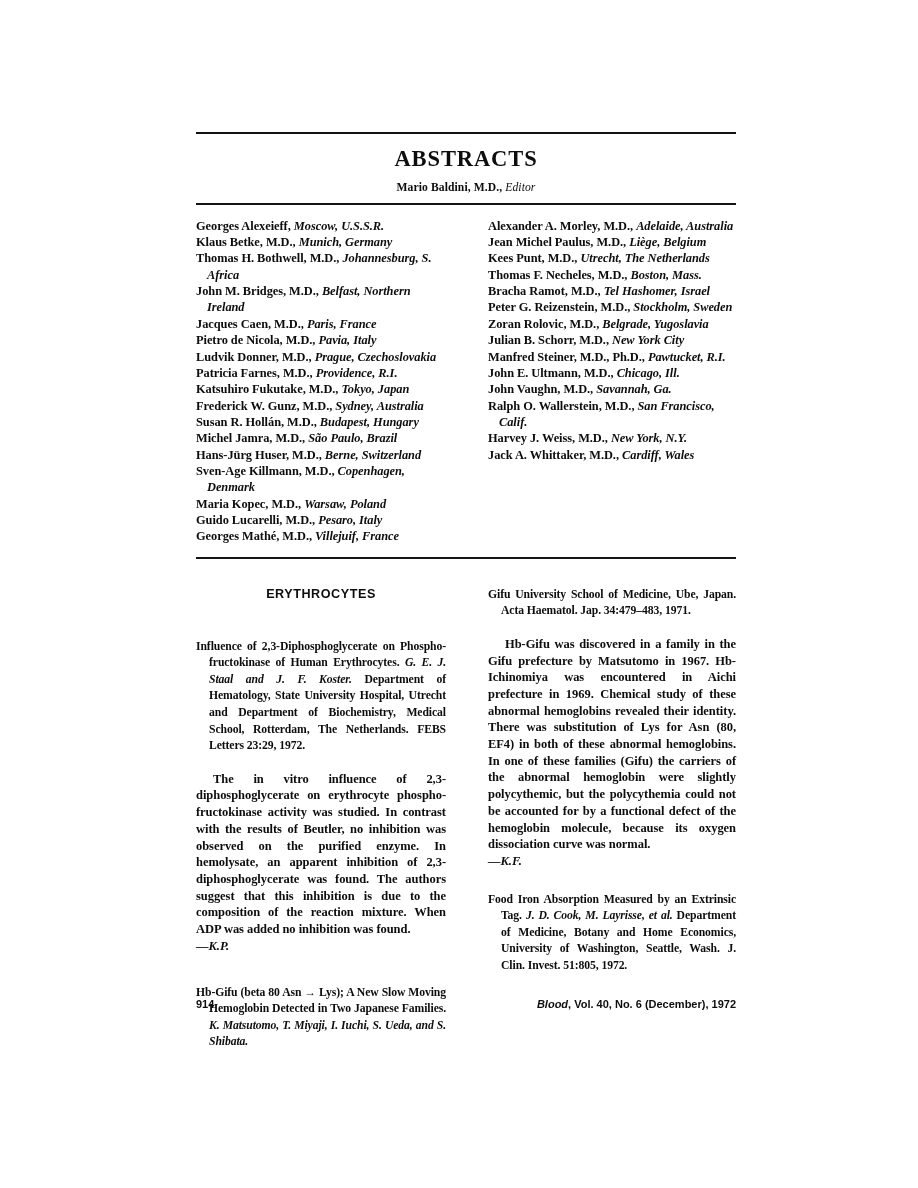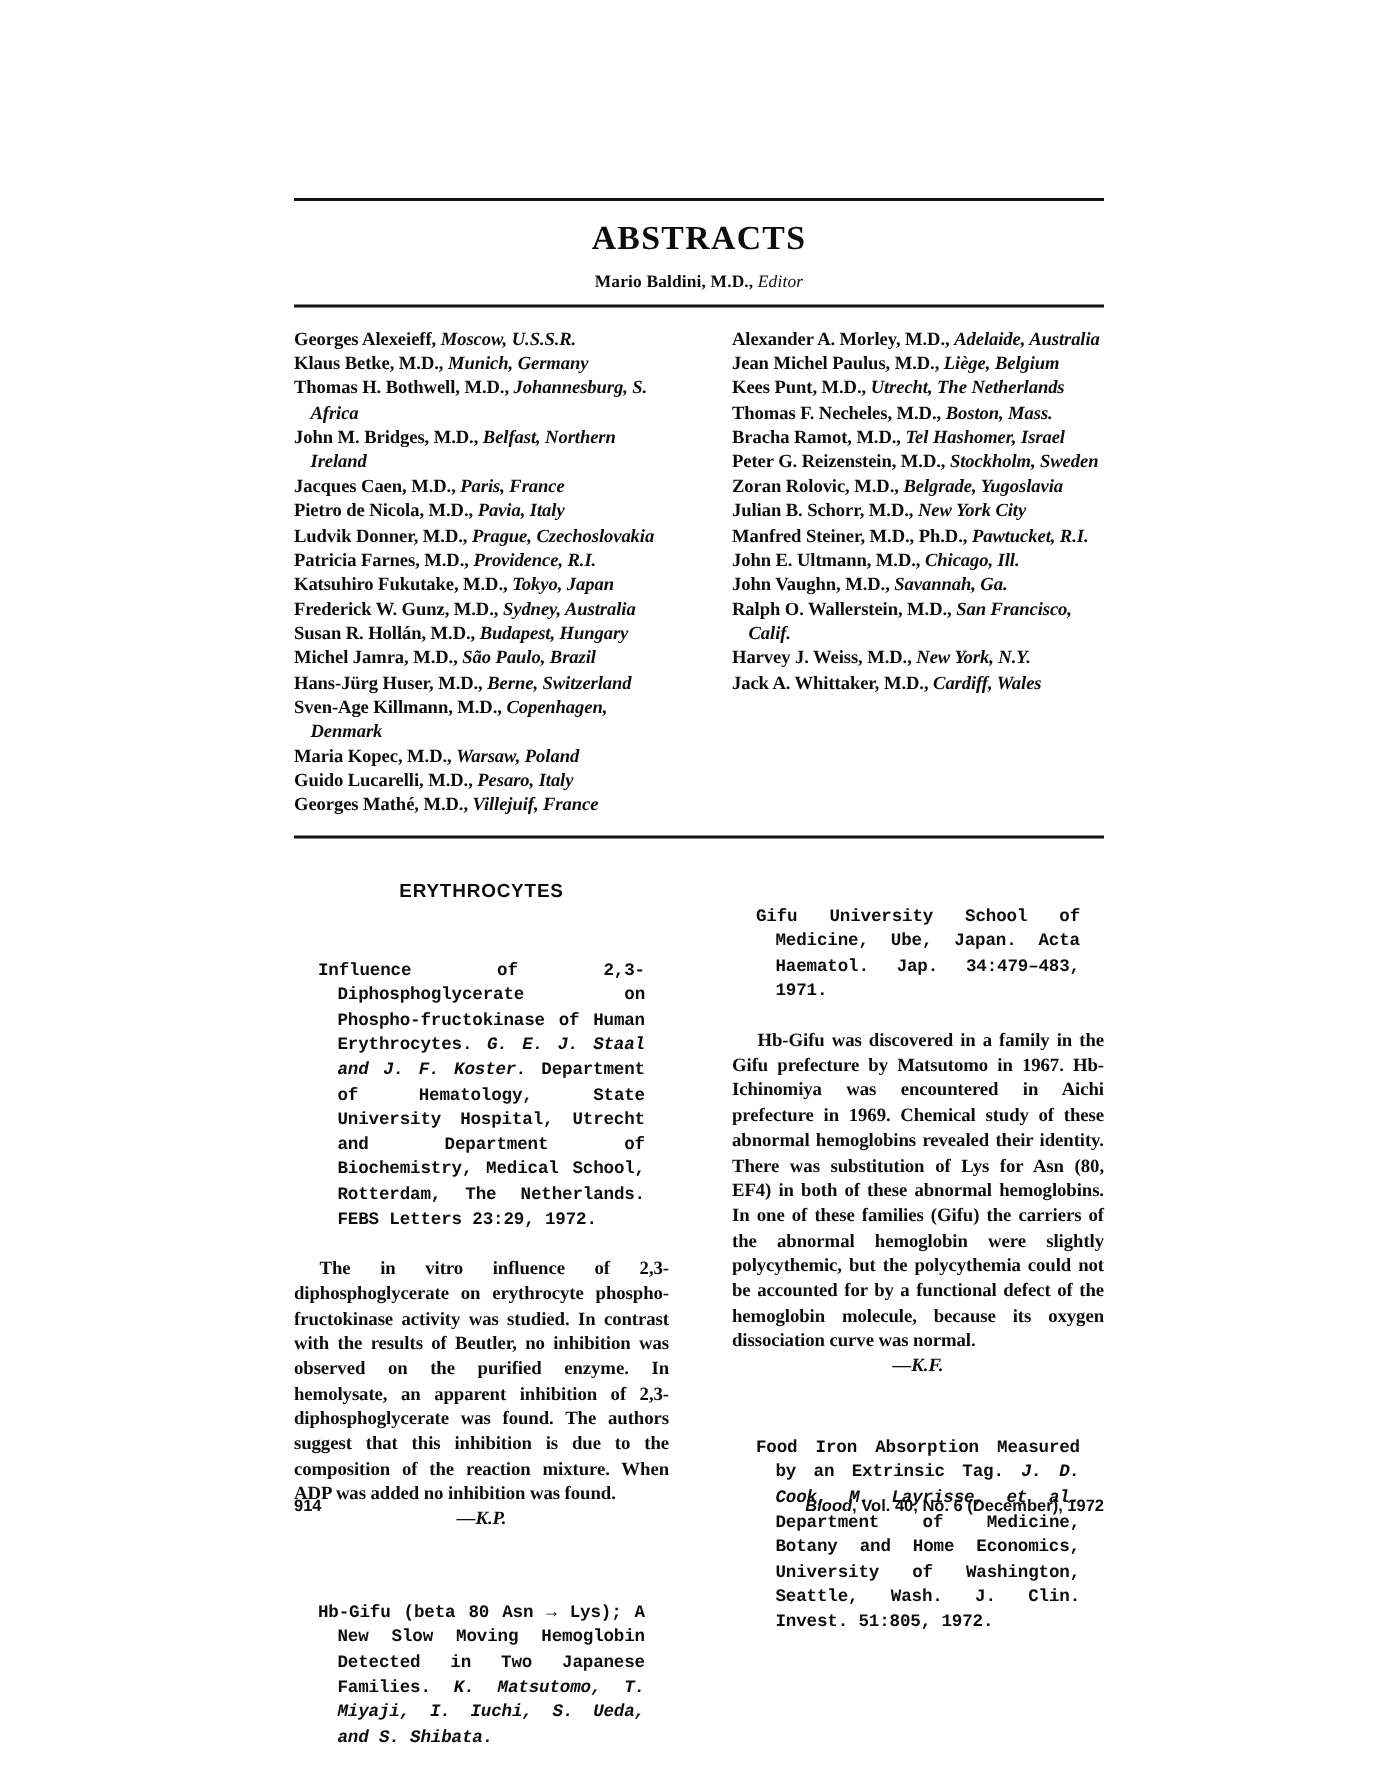--- a/index.html
+++ b/index.html
@@ -109,26 +109,26 @@
   .section-heading {
     font-family: "Liberation Sans", sans-serif;
     font-weight: bold;
     font-size: 12.6px;
     letter-spacing: 0.55px;
     text-align: center;
     margin: 0 0 38px 0;
   }
 
   .abs-title {
-    font-family: Liberation Mono, monospace;
+    font-family: Liberation Serif, serif;
     font-weight: bold;
     font-size: 11.7px;
     line-height: 16.6px;
     text-align: justify;
-    margin: 16px;
+    margin: 0;
     padding-left: 13px;
     text-indent: -13px;
     letter-spacing: -0.1px;
   }
   .abs-title .ital {
     font-style: italic;
     font-weight: bold;
   }
 
   .abs-body {
@@ -140,21 +140,21 @@
     text-indent: 17px;
     margin: 16px 0 0 0;
     letter-spacing: -0.05px;
   }
   .abs-sig {
     font-family: "Liberation Serif", serif;
     font-weight: bold;
     font-style: italic;
     font-size: 12.5px;
     line-height: 16.7px;
-    text-align: center;
+    text-align: left;
     margin: 0;
   }
 
   .gap-lg { height: 30px; }
   .gap-md { height: 22px; }
 
   
   .footer {
     position: absolute;
     left: 196px;

